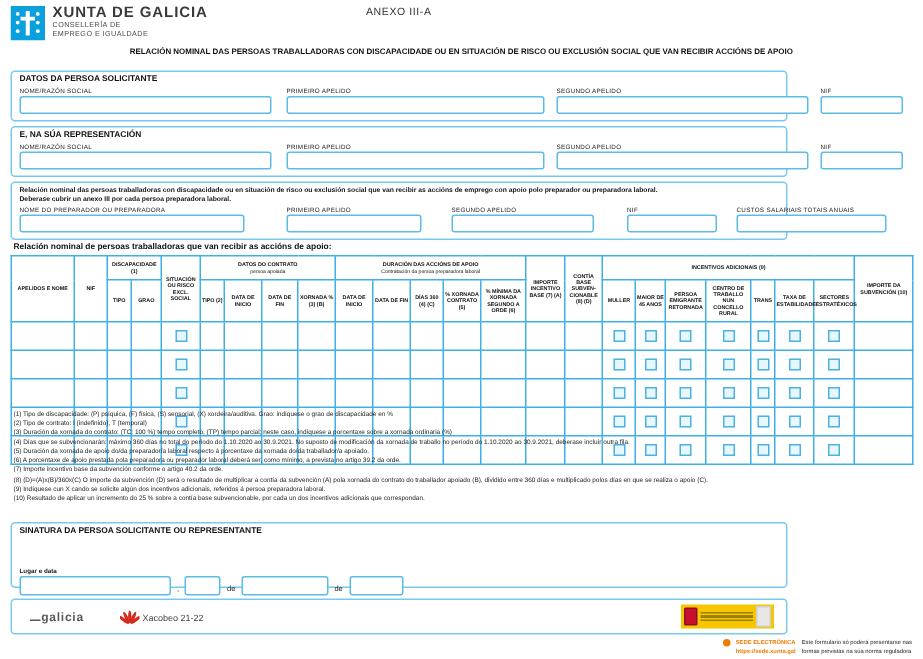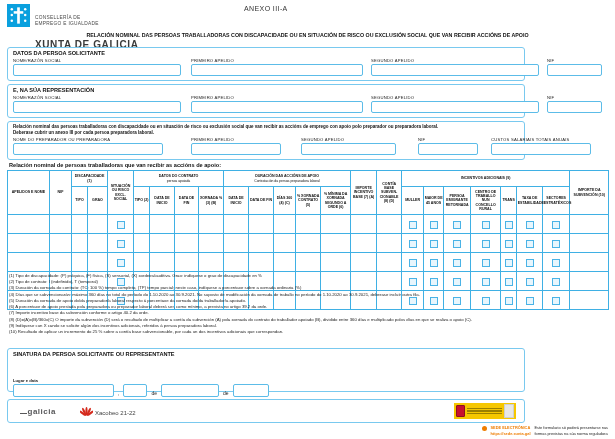--- a/index.html
+++ b/index.html
@@ -1,21 +1,21 @@
 <!DOCTYPE html>
 <html><head>
 <meta charset="utf-8">
 <style>
   html,body{margin:0;padding:0;background:#fff;}
   .page{position:relative;width:615px;height:439px;background:#fff;overflow:hidden;
         font-family:"Liberation Sans",sans-serif;color:#1a1a1a;}
   
   .hdr{position:absolute;left:7px;top:3px;right:7px;height:28px;}
   .logo{position:absolute;left:0;top:1px;width:23px;height:23px;}
-  .org{position:absolute;left:28px;top:0;font-size:10px;font-weight:bold;letter-spacing:.6px;color:#3a3a3a;margin-top:36px;}
+  .org{position:absolute;left:28px;top:0;font-size:10px;font-weight:bold;letter-spacing:.6px;color:#3a3a3a;}
   .dept{position:absolute;left:28px;top:12px;font-size:4.8px;line-height:1.25;color:#4a4a4a;letter-spacing:.3px;}
   .annex{position:absolute;left:237px;top:2px;font-size:7px;color:#333;letter-spacing:.4px;}
   .form-title{position:absolute;left:40px;right:40px;top:32px;text-align:center;font-size:5.3px;font-weight:bold;color:#111;}
   
   .sec{position:absolute;left:7px;width:518px;border:1px solid #79c9ef;border-radius:3px;background:#fff;box-sizing:border-box;}
   .sec-title{position:absolute;left:5px;top:2px;font-size:5.6px;font-weight:bold;color:#111;}
   .fld{position:absolute;}
   .fld label{display:block;font-size:4.2px;color:#222;margin-bottom:1px;letter-spacing:.2px;}
   .fld input{display:block;box-sizing:border-box;height:12px;width:100%;border:1px solid #5cbce8;border-radius:2px;background:#fff;padding:0 2px;font-size:5px;}
   .intro{position:absolute;left:5px;top:2px;right:5px;font-size:4.5px;font-weight:600;line-height:1.3;color:#111;}

